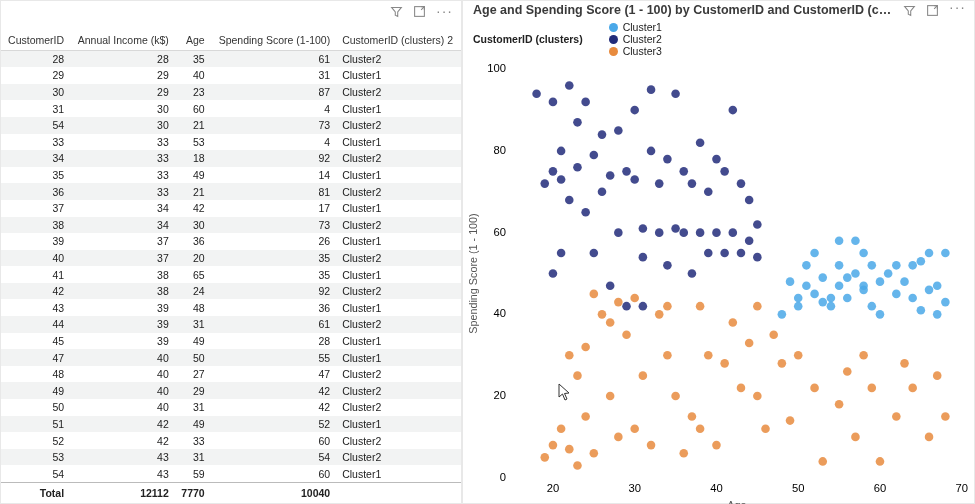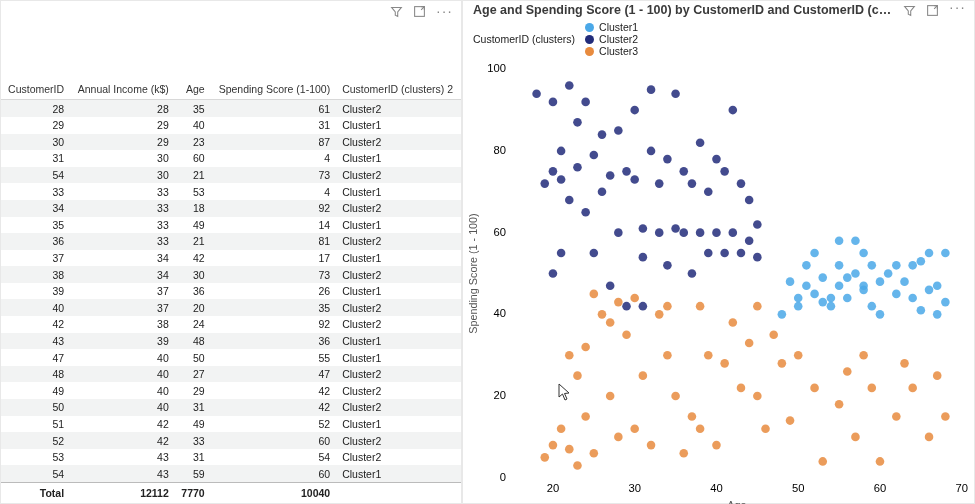--- a/index.html
+++ b/index.html
@@ -21,21 +21,21 @@
   tfoot td{border-top:1px solid #bbb;font-weight:600;padding:4px 6px;}
   .num{text-align:right;}
   .txt{text-align:left;}
 
   
   .chart-title{font-size:12.5px;font-weight:600;color:#3a3a3a;padding:2px 10px;white-space:nowrap;overflow:hidden;text-overflow:ellipsis;}
   .chart-hdr-row{display:flex;align-items:center;}
   .chart-hdr-row .chart-title{flex:1;min-width:0;}
   .chart-hdr-icons{display:flex;gap:10px;padding-right:8px;}
   .legend{display:flex;align-items:center;gap:6px;font-size:10.5px;padding:2px 10px 4px;}
-  .legend-title{font-weight:400;margin-right:4px;}
+  .legend-title{font-weight:700;margin-right:20px;}
   .swatch{width:9px;height:9px;border-radius:50%;display:inline-block;margin-right:2px;}
   .legend-item{display:flex;align-items:center;gap:3px;cursor:pointer;}
 
   .plot-wrap{flex:1;position:relative;}
   svg.plot{width:100%;height:100%;}
   .axis-title{font-size:10.5px;fill:#555;}
   .pt{opacity:0.85;}
 
   .cursor-glyph{position:absolute;pointer-events:none;}
 </style>
@@ -156,31 +156,52 @@
               <td class="txt">Cluster1</td>
             </tr>
             <tr>
               <td class="num">40</td>
               <td class="num">37</td>
               <td class="num">20</td>
               <td class="num">35</td>
               <td class="txt">Cluster2</td>
             </tr>
             <tr>
+              <td class="num">41</td>
+              <td class="num">38</td>
+              <td class="num">65</td>
+              <td class="num">35</td>
+              <td class="txt">Cluster1</td>
+            </tr>
+            <tr>
               <td class="num">42</td>
               <td class="num">38</td>
               <td class="num">24</td>
               <td class="num">92</td>
               <td class="txt">Cluster2</td>
             </tr>
             <tr>
               <td class="num">43</td>
               <td class="num">39</td>
               <td class="num">48</td>
               <td class="num">36</td>
+              <td class="txt">Cluster1</td>
+            </tr>
+            <tr>
+              <td class="num">44</td>
+              <td class="num">39</td>
+              <td class="num">31</td>
+              <td class="num">61</td>
+              <td class="txt">Cluster2</td>
+            </tr>
+            <tr>
+              <td class="num">45</td>
+              <td class="num">39</td>
+              <td class="num">49</td>
+              <td class="num">28</td>
               <td class="txt">Cluster1</td>
             </tr>
             <tr>
               <td class="num">47</td>
               <td class="num">40</td>
               <td class="num">50</td>
               <td class="num">55</td>
               <td class="txt">Cluster1</td>
             </tr>
             <tr>

